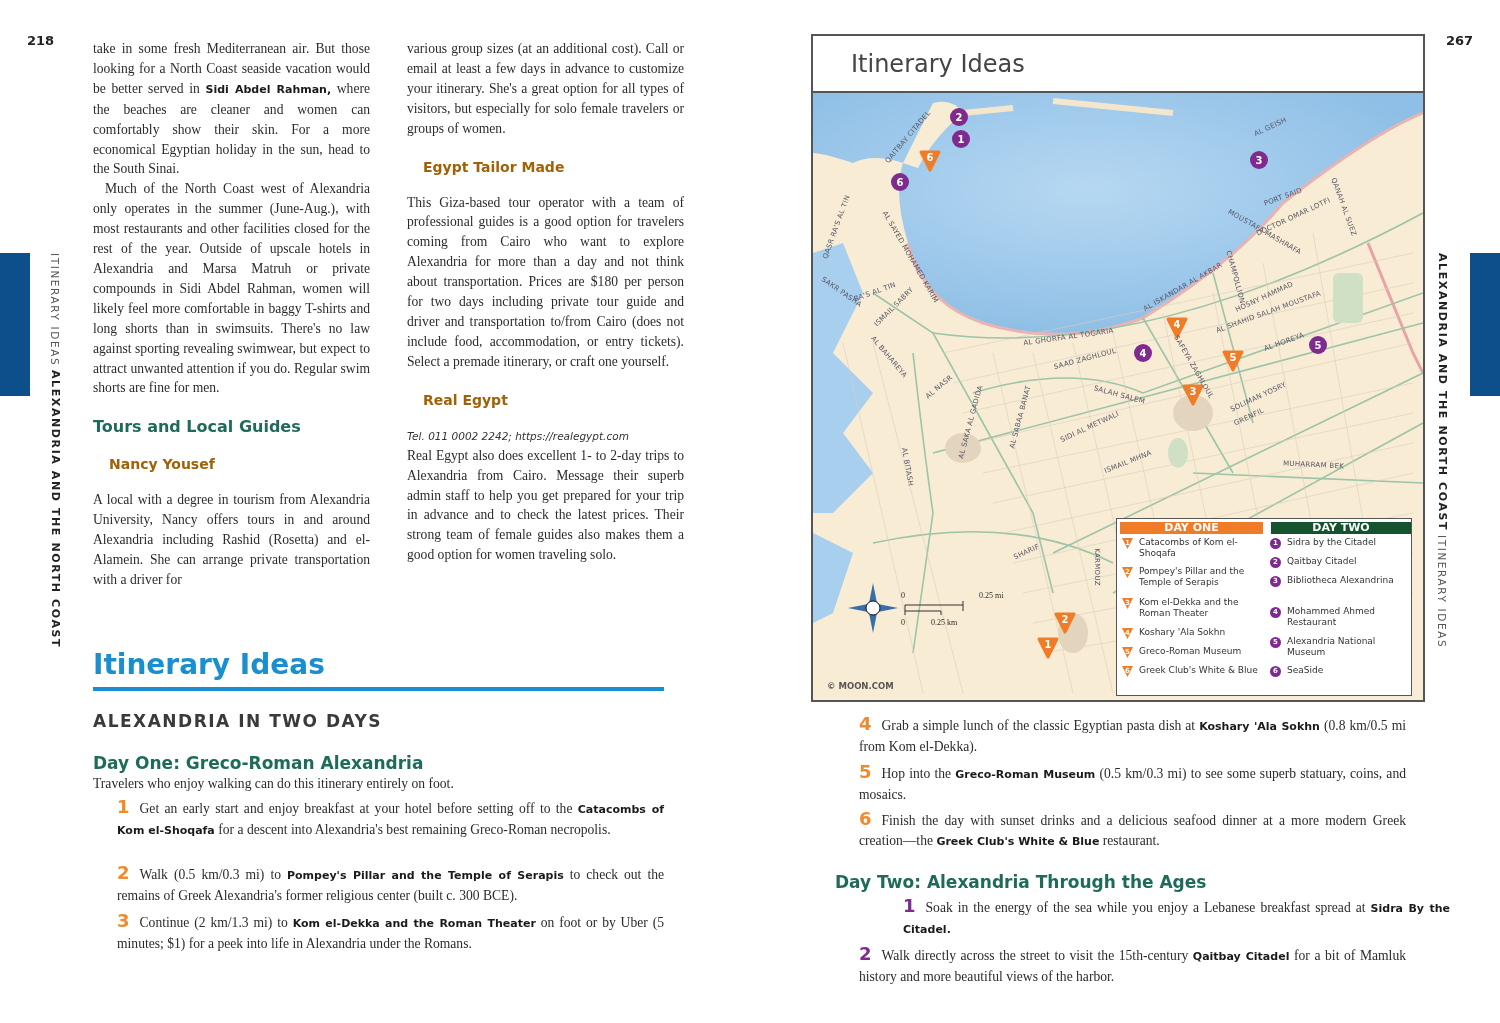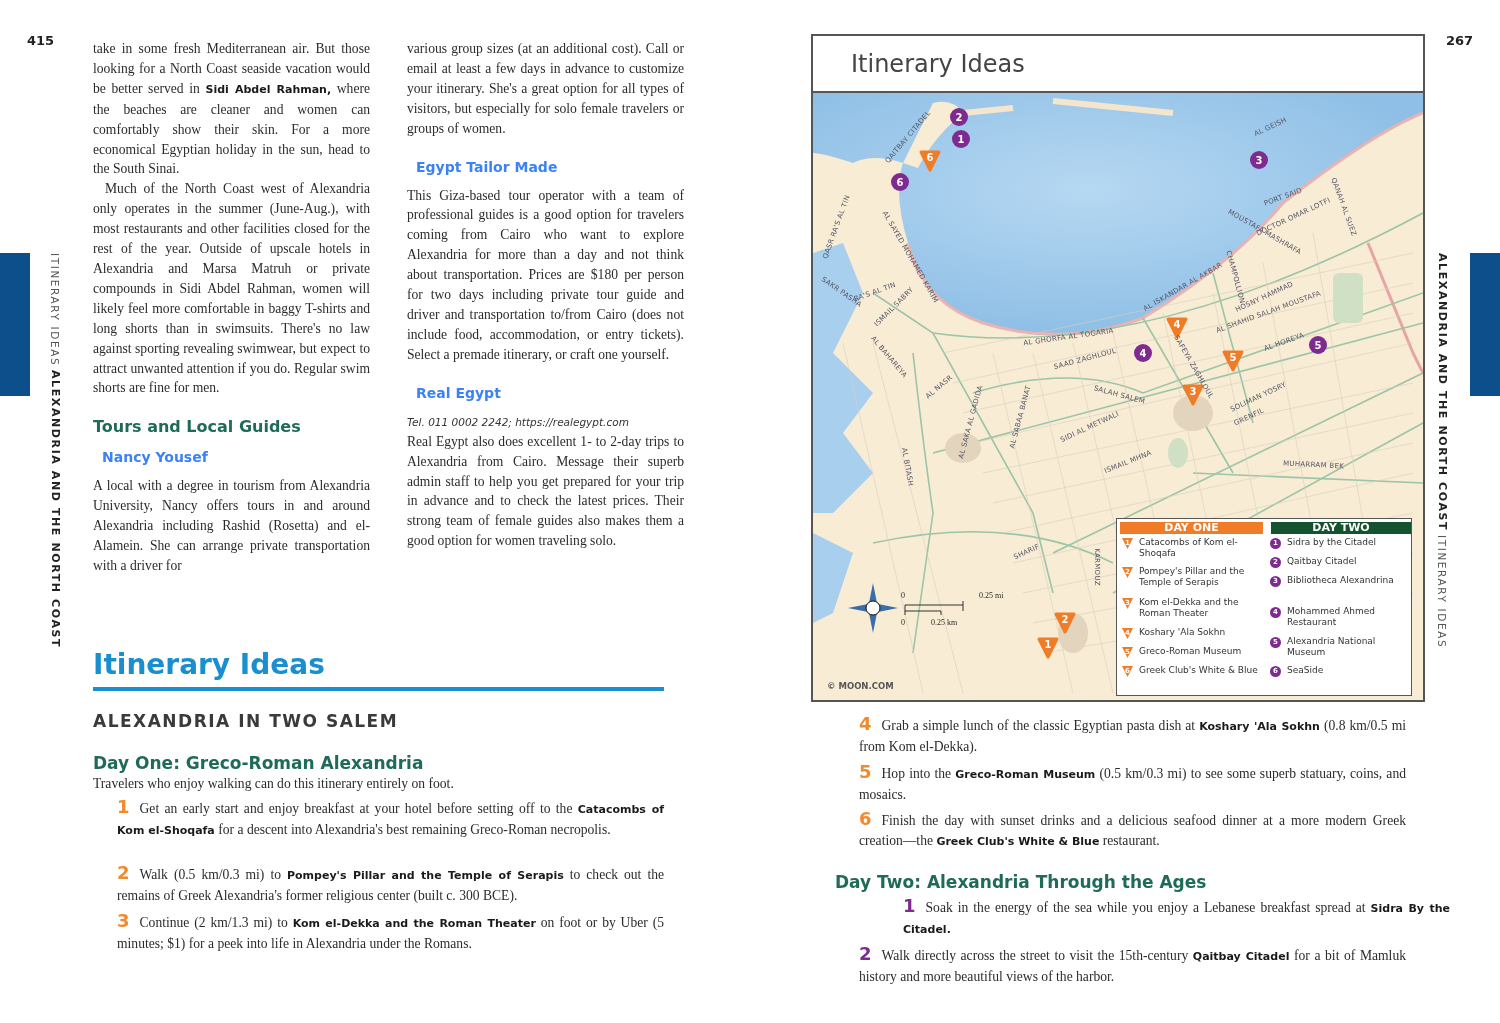--- a/index.html
+++ b/index.html
@@ -5,21 +5,21 @@
   html, body { margin:0; padding:0; background:#ffffff; }
   body { width:1500px; height:1023px; position:relative; overflow:hidden;
          font-family:"Liberation Serif", "DejaVu Serif", serif; color:#2b2b2b; }
   .abs { position:absolute; }
   .pagenum { position:absolute; top:33px; font-family:"DejaVu Sans", sans-serif; font-weight:bold; font-size:13px; color:#222; }
   .col { position:absolute; font-size:13.6px; line-height:19.9px; text-align:justify; }
   .col p { margin:0; }
   .indent { text-indent:12px; }
   .b { font-family:"DejaVu Sans", sans-serif; font-weight:bold; font-size:11px; color:#1a1a1a; }
   .h-green { font-family:"DejaVu Sans", sans-serif; color:#1f6b5a; font-weight:bold; font-size:16px; margin:18px 0 0 0; line-height:22px; }
-  .h-blue { font-family:"DejaVu Sans", sans-serif; color:#3b82f6; font-weight:bold; font-size:14px; line-height:20px; margin:9px; }
+  .h-blue { font-family:"DejaVu Sans", sans-serif; color:#a16207; font-weight:bold; font-size:14px; line-height:20px; margin:16px; }
   .h-blue.sp { margin-top:18px; }
   .meta { font-family:"DejaVu Sans", sans-serif; font-style:italic; font-size:10.5px; line-height:20px; color:#333; text-align:left; }
   .sidetab { position:absolute; width:30px; height:143px; background:#0d4f8b; }
   .vtext { position:absolute; writing-mode:vertical-rl; white-space:nowrap; }
   .vtext .t1 { font-family:"DejaVu Sans", sans-serif; font-weight:bold; font-size:11px; letter-spacing:1.6px; color:#222; }
   .vtext .t2 { font-family:"DejaVu Sans", sans-serif; font-size:10.5px; letter-spacing:1.6px; color:#555; }
   .big-title { position:absolute; left:93px; top:648px; font-family:"DejaVu Sans", sans-serif; font-weight:bold; font-size:28px; color:#1a8fd0; }
   .title-rule { position:absolute; left:93px; top:687px; width:571px; height:4px; background:#1a8fd0; }
   .sub-upper { position:absolute; left:93px; top:711px; font-family:"DejaVu Sans", sans-serif; font-weight:bold; font-size:17px; letter-spacing:1.5px; color:#3a3a3a; }
   .day-h { position:absolute; font-family:"DejaVu Sans", sans-serif; font-size:17px; color:#1f6b5a; font-weight:bold; }
@@ -34,21 +34,21 @@
   .leg-head { position:absolute; top:3px; height:12px; color:#fff; font-weight:bold; font-size:11px; text-align:center; line-height:12px; }
   .leg-item { position:absolute; width:135px; line-height:11px; }
   .leg-marker { position:absolute; left:0; top:1px; width:11px; height:11px; }
   .leg-label { position:absolute; left:17px; top:0; width:125px; }
   .maplabel { position:absolute; font-family:"DejaVu Sans", sans-serif; font-size:7px; color:#556; letter-spacing:0.3px; white-space:nowrap; }
   .copyright { position:absolute; left:14px; top:588px; font-family:"DejaVu Sans", sans-serif; font-size:8.5px; color:#555;font-weight:bold; }
 </style>
 </head>
 <body>
 
-<div class="pagenum" style="left:27px;">415</div>
+<div class="pagenum" style="left:27px;">218</div>
 
 <div class="sidetab" style="left:0; top:253px;"></div>
 <div class="vtext" style="left:46px; top:253px;">
   <span class="t2" style="display:inline-block;">ITINERARY IDEAS</span>
   <span class="t1" style="display:inline-block;margin-right:4px;">ALEXANDRIA AND THE NORTH COAST</span>
 </div>
 
 <div class="col" style="left:93px; top:39px; width:277px;">
   <p><span>take in some fresh Mediterranean air. But those looking for a North Coast seaside vacation would be better served in </span><span class="b">Sidi Abdel Rahman,</span><span> where the beaches are cleaner and women can comfortably show their skin. For a more economical Egyptian holiday in the sun, head to the South Sinai.</span></p>
   <p class="indent">Much of the North Coast west of Alexandria only operates in the summer (June-Aug.), with most restaurants and other facilities closed for the rest of the year. Outside of upscale hotels in Alexandria and Marsa Matruh or private compounds in Sidi Abdel Rahman, women will likely feel more comfortable in baggy T-shirts and long shorts than in swimsuits. There's no law against sporting revealing swimwear, but expect to attract unwanted attention if you do. Regular swim shorts are fine for men.</p>
@@ -61,21 +61,21 @@
   <p>various group sizes (at an additional cost). Call or email at least a few days in advance to customize your itinerary. She's a great option for all types of visitors, but especially for solo female travelers or groups of women.</p>
   <div class="h-blue sp">Egypt Tailor Made</div>
   <p>This Giza-based tour operator with a team of professional guides is a good option for travelers coming from Cairo who want to explore Alexandria for more than a day and not think about transportation. Prices are $180 per person for two days including private tour guide and driver and transportation to/from Cairo (does not include food, accommodation, or entry tickets). Select a premade itinerary, or craft one yourself.</p>
   <div class="h-blue sp">Real Egypt</div>
   <div class="meta">Tel. 011 0002 2242; https://realegypt.com</div>
   <p>Real Egypt also does excellent 1- to 2-day trips to Alexandria from Cairo. Message their superb admin staff to help you get prepared for your trip in advance and to check the latest prices. Their strong team of female guides also makes them a good option for women traveling solo.</p>
 </div>
 
 <div class="big-title">Itinerary Ideas</div>
 <div class="title-rule"></div>
-<div class="sub-upper">ALEXANDRIA IN TWO SALEM</div>
+<div class="sub-upper">ALEXANDRIA IN TWO DAYS</div>
 <div class="day-h" style="left:93px; top:753px;">Day One: Greco-Roman Alexandria</div>
 <div class="abs" style="left:93px; top:776px; font-size:13.6px;">Travelers who enjoy walking can do this itinerary entirely on foot.</div>
 
 <div class="step" style="left:117px; top:797px; width:547px;">
   <span class="num orange">1</span><span>Get an early start and enjoy breakfast at your hotel before setting off to the </span><span class="b">Catacombs of Kom el-Shoqafa</span><span> for a descent into Alexandria's best remaining Greco-Roman necropolis.</span>
 </div>
 <div class="step" style="left:117px; top:863px; width:547px;">
   <span class="num orange">2</span><span>Walk (0.5 km/0.3 mi) to </span><span class="b">Pompey's Pillar and the Temple of Serapis</span><span> to check out the remains of Greek Alexandria's former religious center (built c. 300 BCE).</span>
 </div>
 <div class="step" style="left:117px; top:911px; width:547px;">

